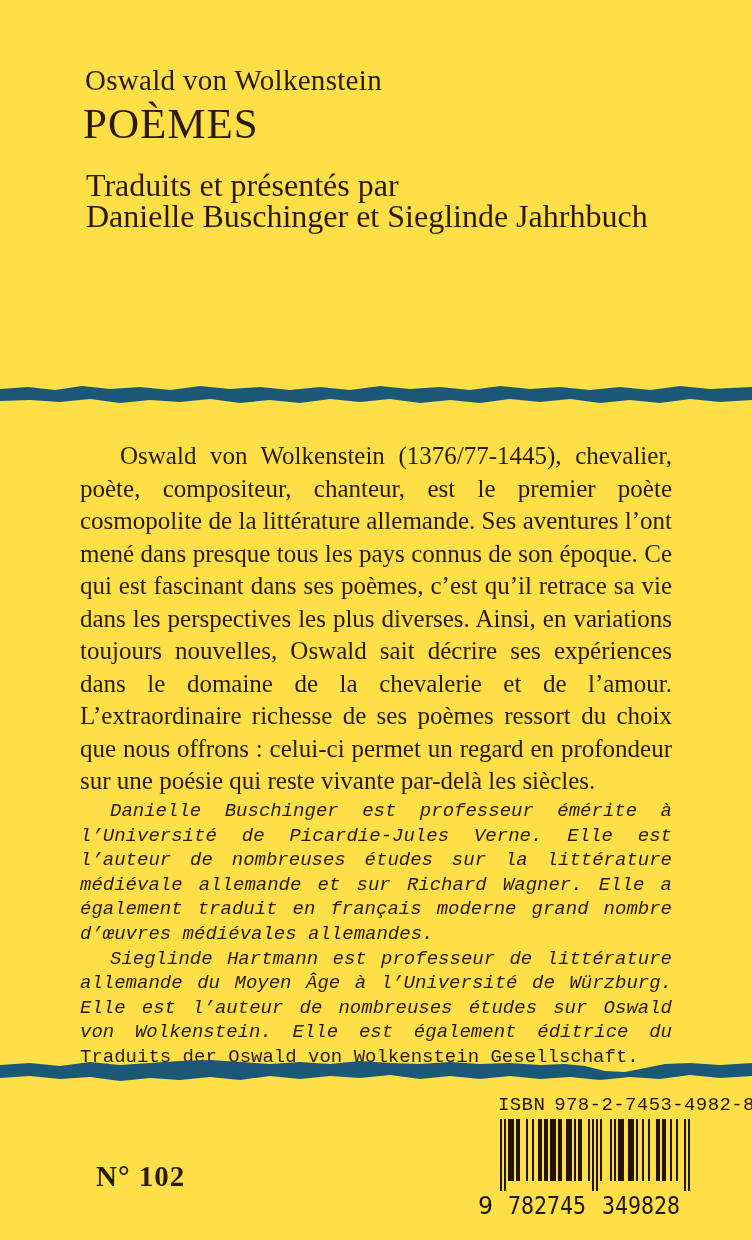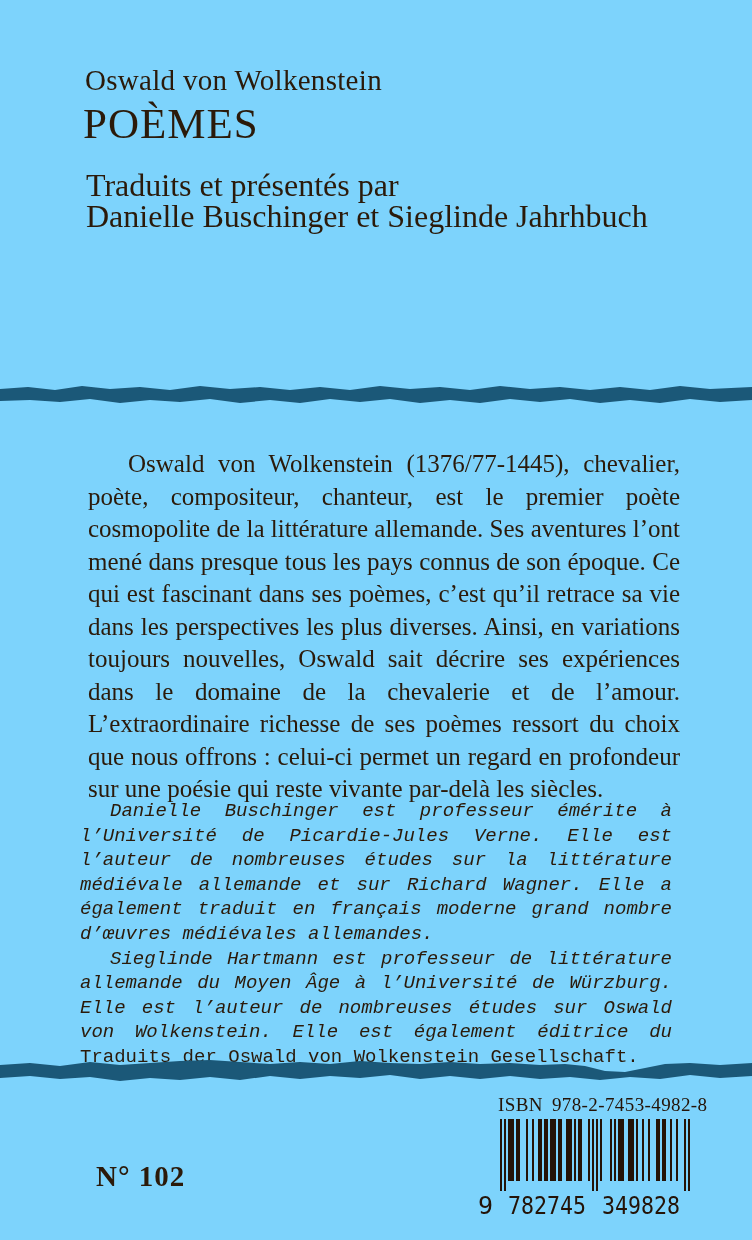--- a/index.html
+++ b/index.html
@@ -1,60 +1,60 @@
 <!DOCTYPE html>
 <html><head>
 <meta charset="utf-8">
 <style>
   html,body{margin:0;padding:0;}
   .page{
     position:relative;
     width:752px;height:1240px;
-    background:#7dd3fc;
+    background:#fde047;
     font-family:"Liberation Serif", serif;
     color:#2b1a0a;
     overflow:hidden;
   }
   .author{
     position:absolute;left:85px;top:64px;
     font-size:29px;letter-spacing:0.3px;
   }
   .title{
     position:absolute;left:83px;top:99px;margin:0;
     font-size:43px;font-weight:500;letter-spacing:1px;text-align:right;
   }
   .subtitle{
     position:absolute;left:86px;top:170px;
     font-size:32px;line-height:31px;
   }
   .band{position:absolute;left:0;width:752px;display:block;}
   .band-top{top:381px;height:26px;}
   .band-bottom{top:1058px;height:28px;}
   .blurb{
-    position:absolute;left:80px;top:440px;width:592px;margin:8px;
+    position:absolute;left:80px;top:440px;width:592px;margin:0;
     font-size:25px;line-height:32.5px;
     text-align:justify;text-indent:40px;
   }
   .bios{
     position:absolute;left:80px;top:799px;width:592px;
     font-size:19px;line-height:24.6px;
     text-align:justify;
     font-style:italic;
     font-family:Liberation Mono, monospace;
   }
   .bios p{margin:0;text-indent:30px;}
   .rm{font-style:normal;}
   .series{
     position:absolute;left:88px;top:1160px;
     font-size:29px;font-weight:bold;letter-spacing:1px;margin-left:8px;
   }
   .isbn-block{position:absolute;left:468px;top:1094px;width:250px;}
   .isbn-line{
     margin-left:30px;width:196px;text-align:center;white-space:nowrap;
-    font-family:Liberation Serif, serif;
+    font-family:Liberation Mono, monospace;
     font-size:19px;letter-spacing:0.4px;color:#241307;
   }
   .isbn-line .isbn-label{margin-right:9px;}
   .barcode{display:block;margin-top:3px;}
 </style>
 </head>
 <body>
 
 <div class="page">
 

